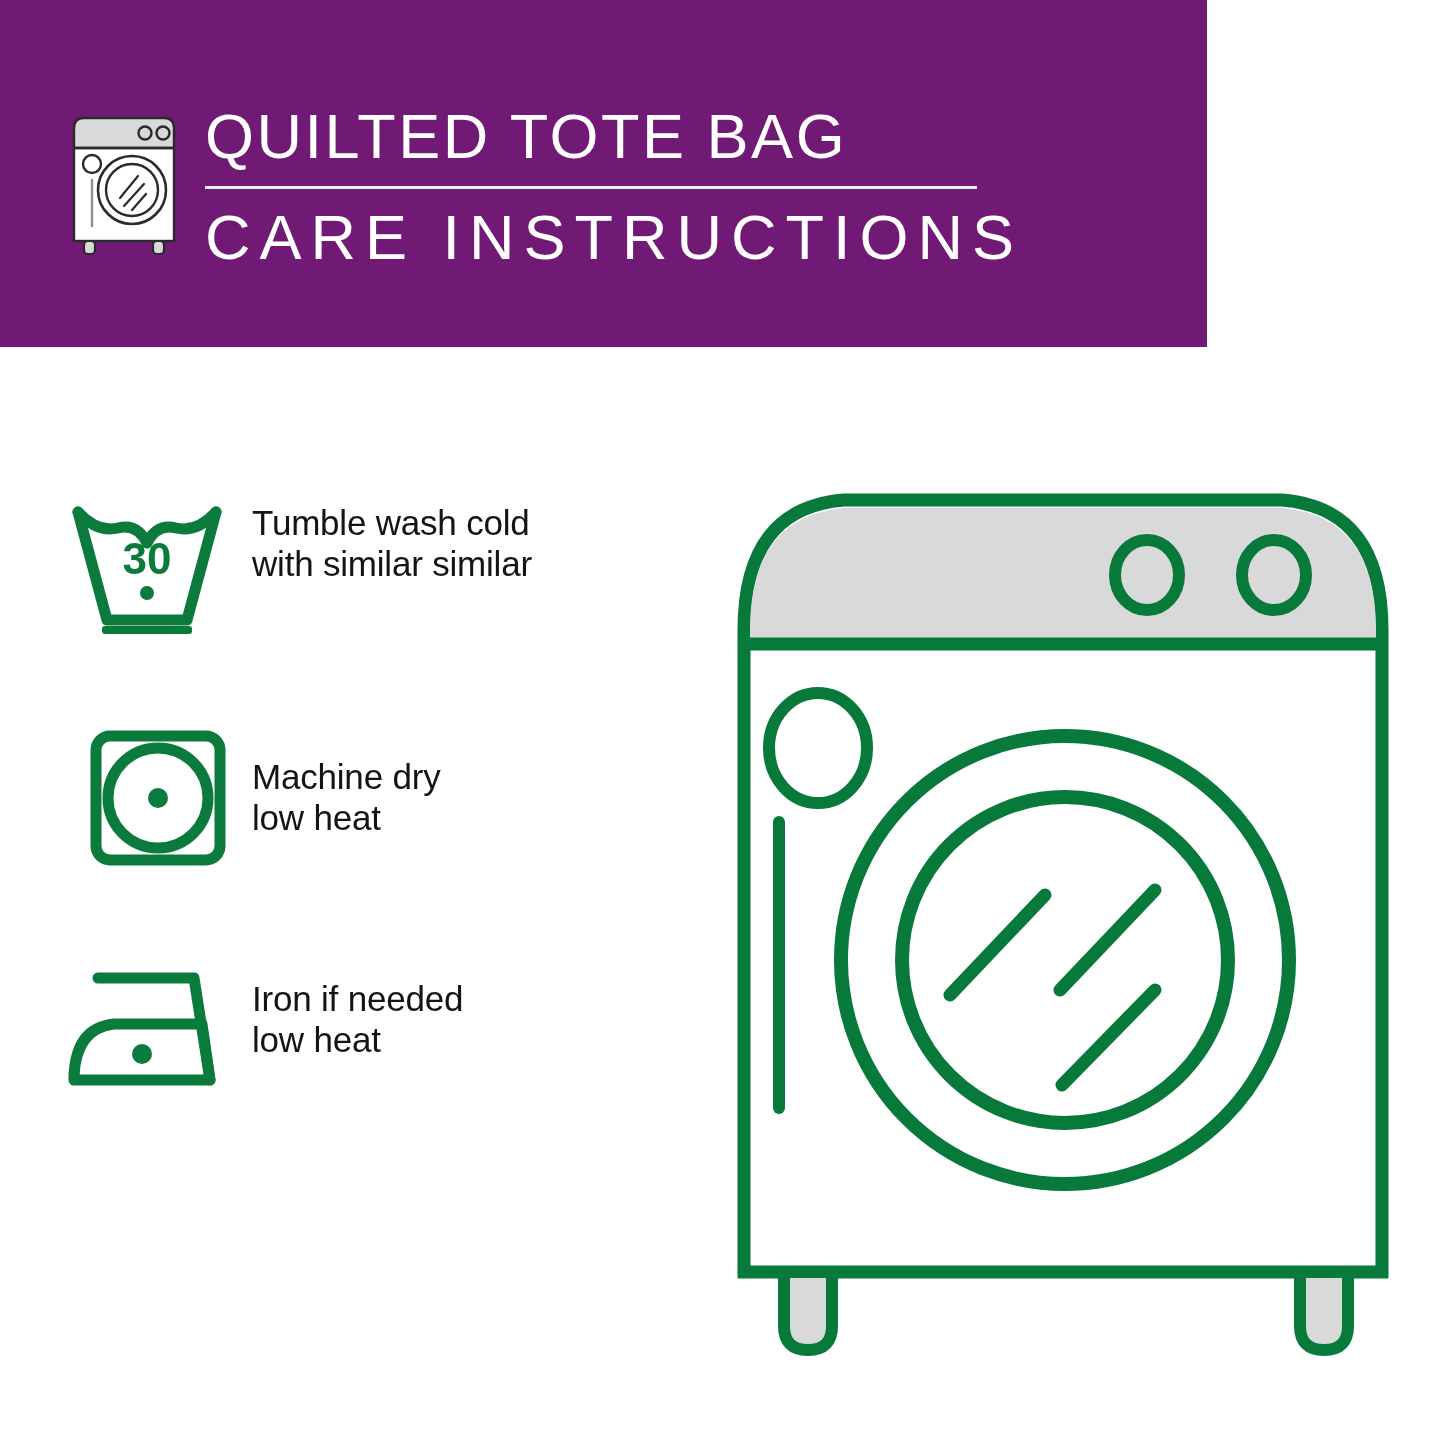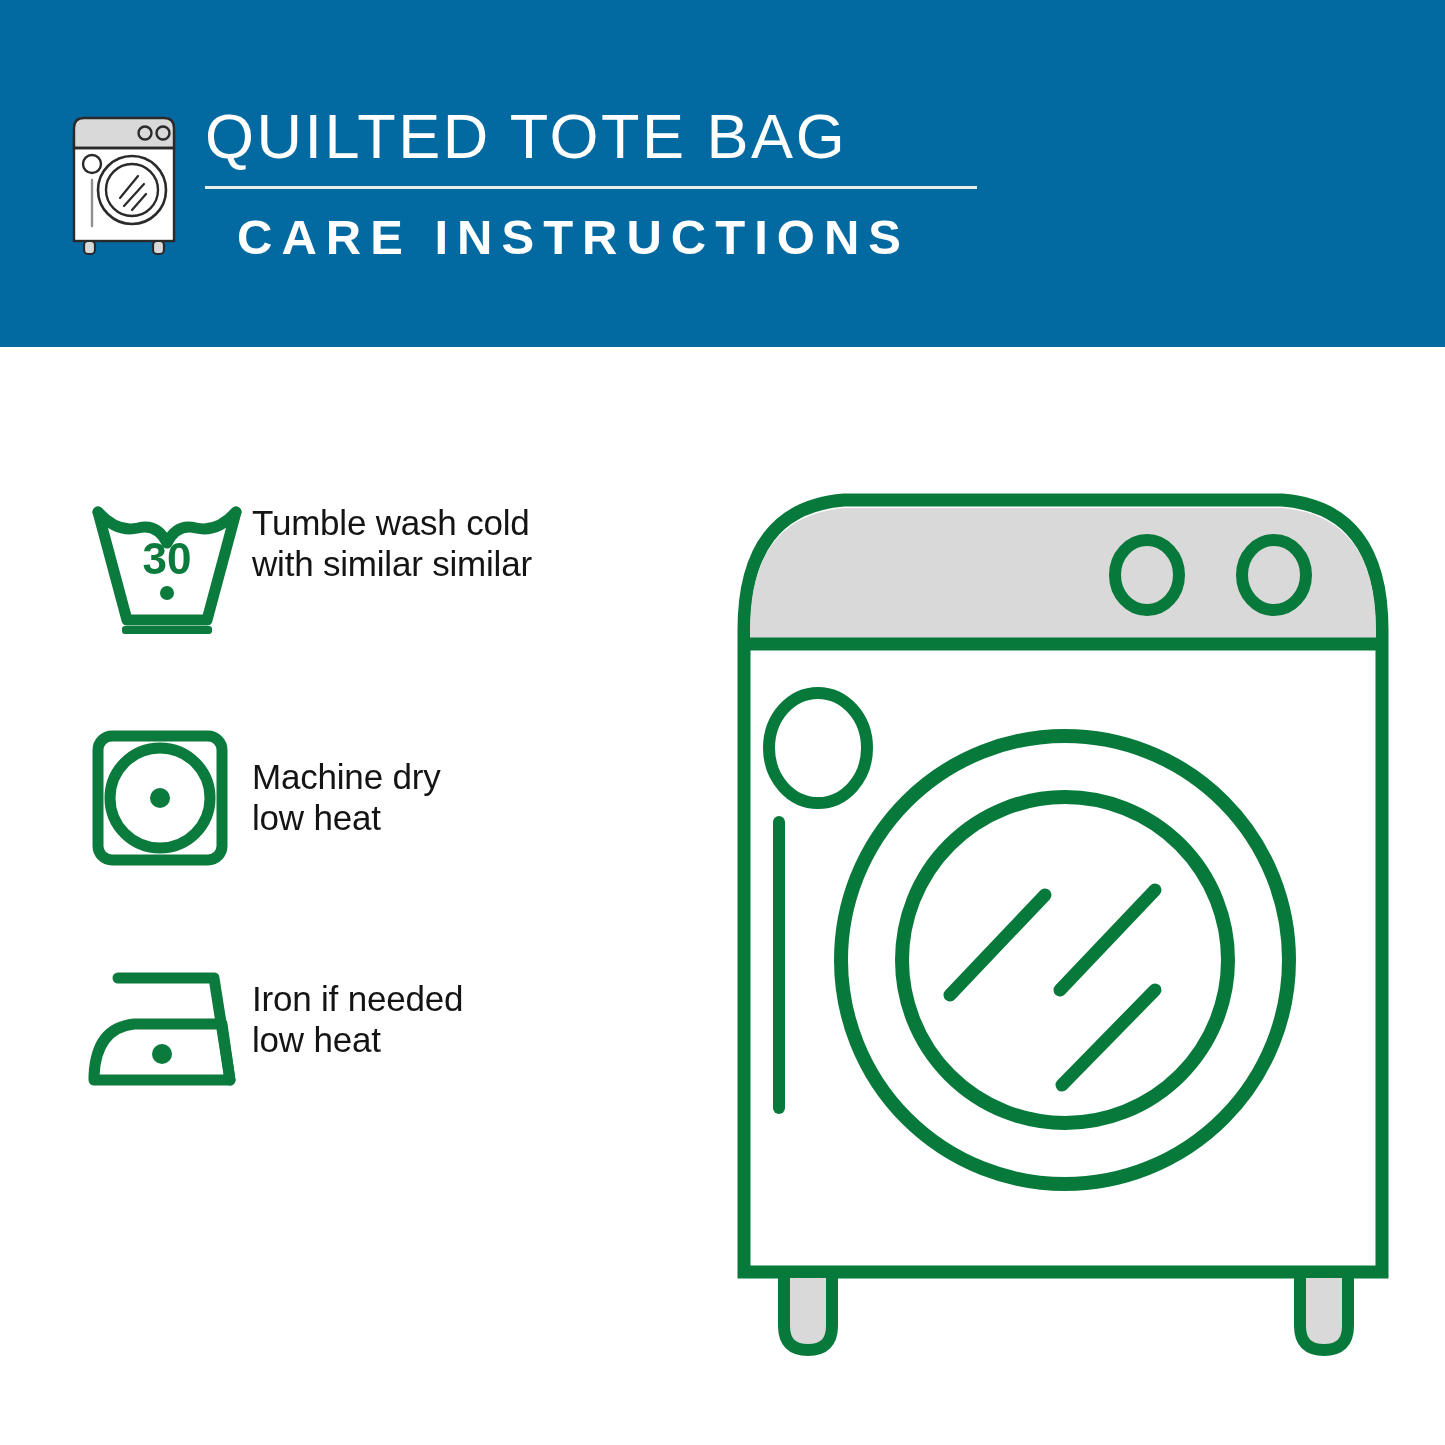--- a/index.html
+++ b/index.html
@@ -17,23 +17,23 @@
     height: 1445px;
     background: #ffffff;
     overflow: hidden;
   }
 
   
   #header {
     position: absolute;
     left: 0;
     top: 0;
-    width: 1445px;
+    width: 1207px;
     height: 347px;
-    background: #0369a1;
+    background: #701a75;
   }
   #header-logo {
     position: absolute;
     left: 66px;
     top: 106px;
     width: 116px;
     height: 150px;
   }
   #header-text {
     position: absolute;
@@ -53,27 +53,26 @@
   }
   #title-rule {
     width: 772px;
     height: 3px;
     background: #e8efe9;
     margin-top: 14px;
     margin-bottom: 12px;
   }
   #subtitle-line {
     font-family: "Liberation Sans", sans-serif;
-    font-weight: 700;
-    font-size: 49px;
+    font-weight: 400;
+    font-size: 63px;
     line-height: 72px;
     letter-spacing: 9px;
     color: #ffffff;
     white-space: nowrap;
-    margin-left: 32px;
     -webkit-font-smoothing: antialiased;
   }
 
   
   #instructions {
     position: absolute;
     left: 62px;
     top: 480px;
     width: 640px;
   }
@@ -81,21 +80,21 @@
     position: relative;
     display: flex;
     align-items: flex-start;
     height: 230px;
   }
   .instr-icon {
     flex: 0 0 190px;
     height: 175px;
     display: flex;
     align-items: flex-start;
-    justify-content: flex-end;
+    justify-content: flex-start;
     padding-top: 8px;
     box-sizing: border-box;
   }
   .instr-text {
     flex: 1 1 auto;
     padding-top: 26px;
     font-family: "Liberation Sans", sans-serif;
     font-weight: 400;
     font-size: 35px;
     line-height: 41px;

